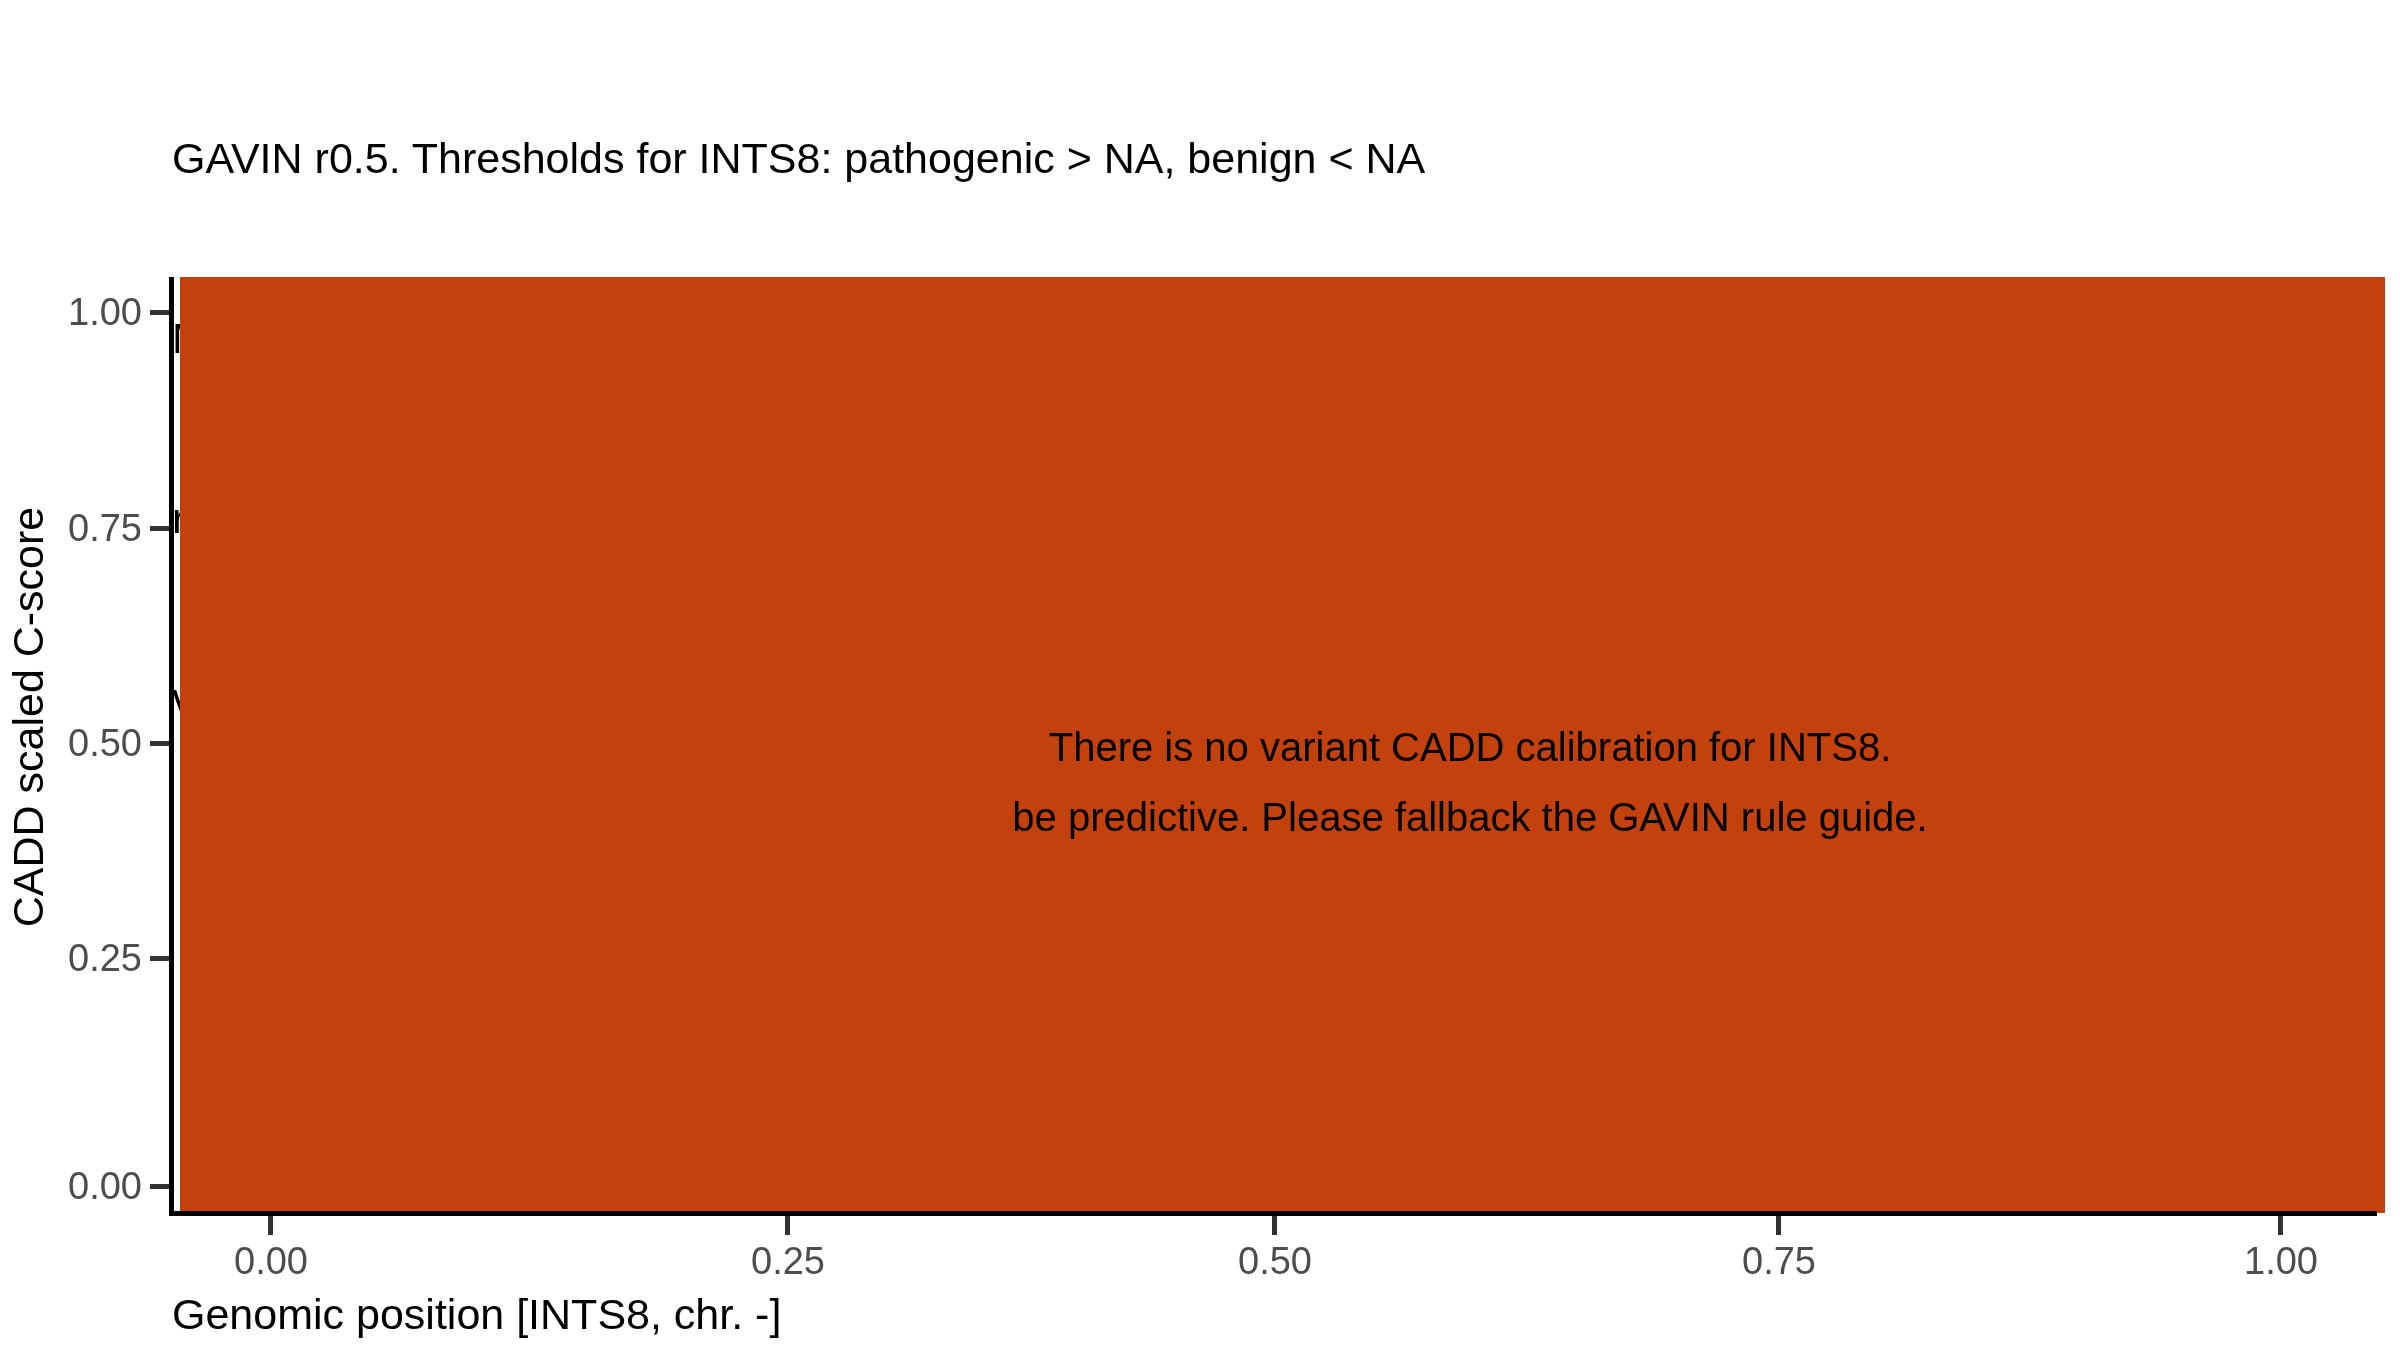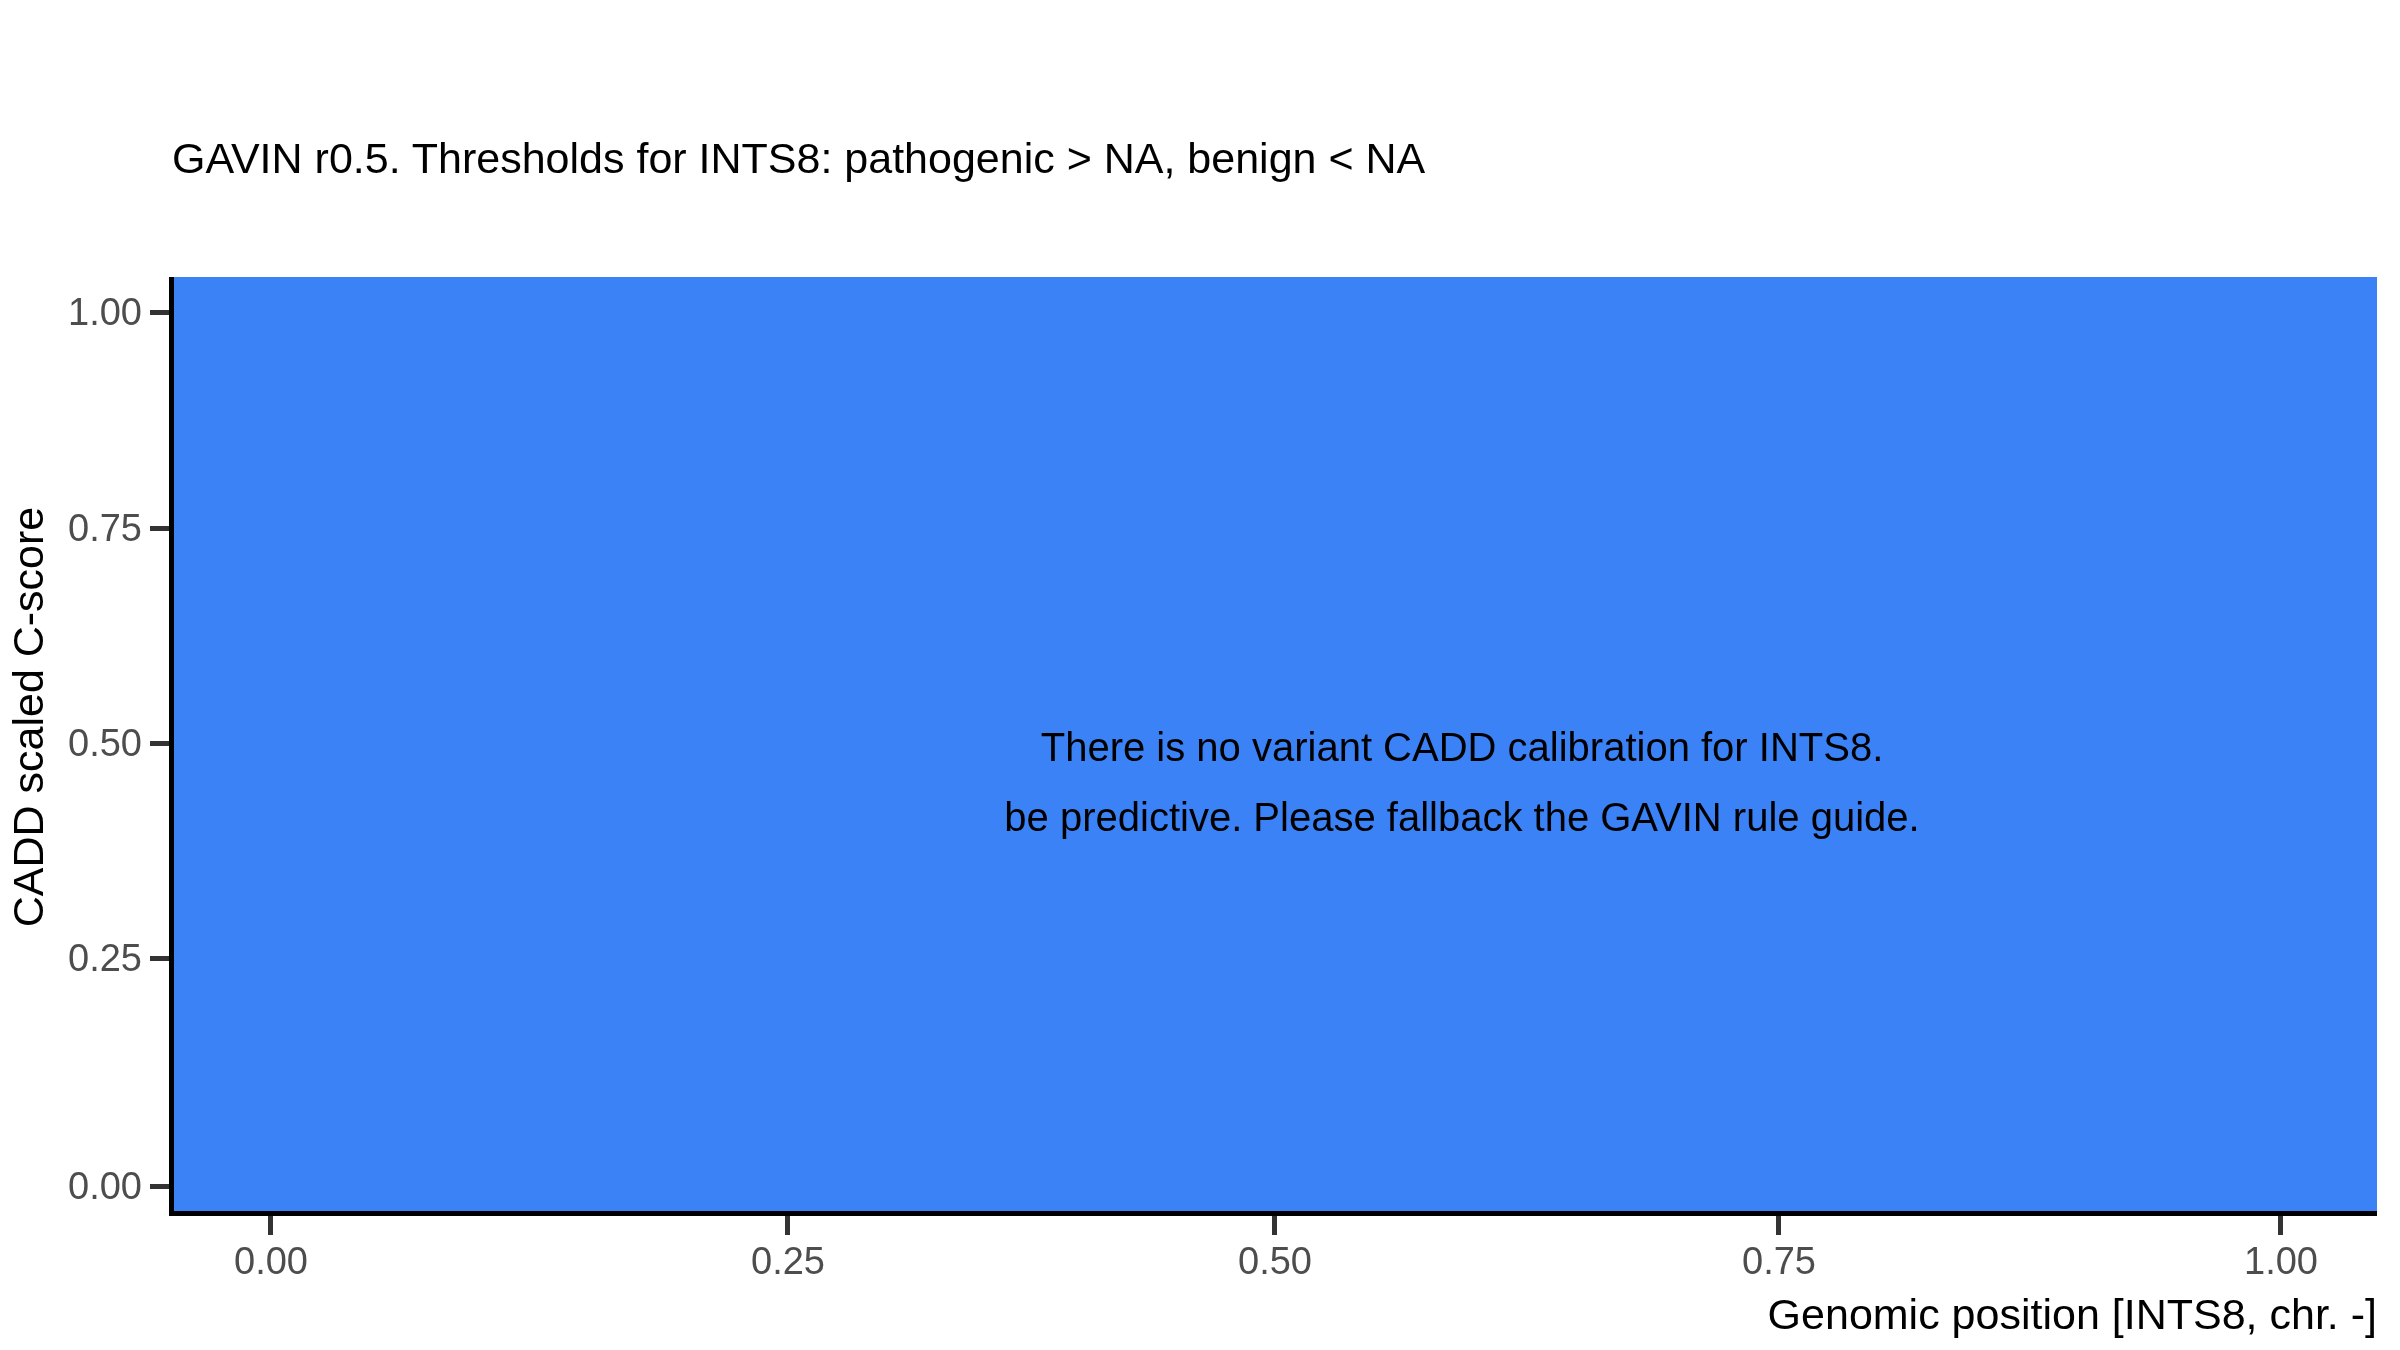--- a/index.html
+++ b/index.html
@@ -25,25 +25,25 @@
     font-size: 43px;
     line-height: 60px;
     color: #000000;
     white-space: pre;
   }
   #plot-title .title-line { display: block; }
 
   
   #panel {
     position: absolute;
-    left: 172px;
+    left: 180px;
     top: 277px;
     width: 2205px;
     height: 936px;
-    background: #3b82f6;
+    background: #c2410c;
   }
 
   
   #y-axis-line {
     position: absolute;
     left: 169px;
     top: 277px;
     width: 5px;
     height: 939px;
     background: #000000;
@@ -102,21 +102,21 @@
     line-height: 56px;
     white-space: nowrap;
   }
   #x-axis-title {
     position: absolute;
     left: 172px;
     top: 1288px;
     width: 2205px;
     font-size: 43px;
     color: #000000;
-    text-align: right;
+    text-align: left;
     line-height: 52px;
     white-space: nowrap;
   }
 
   
   #panel-annotation {
     position: absolute;
     left: 430px;
     top: 435px;
     width: 1720px;

